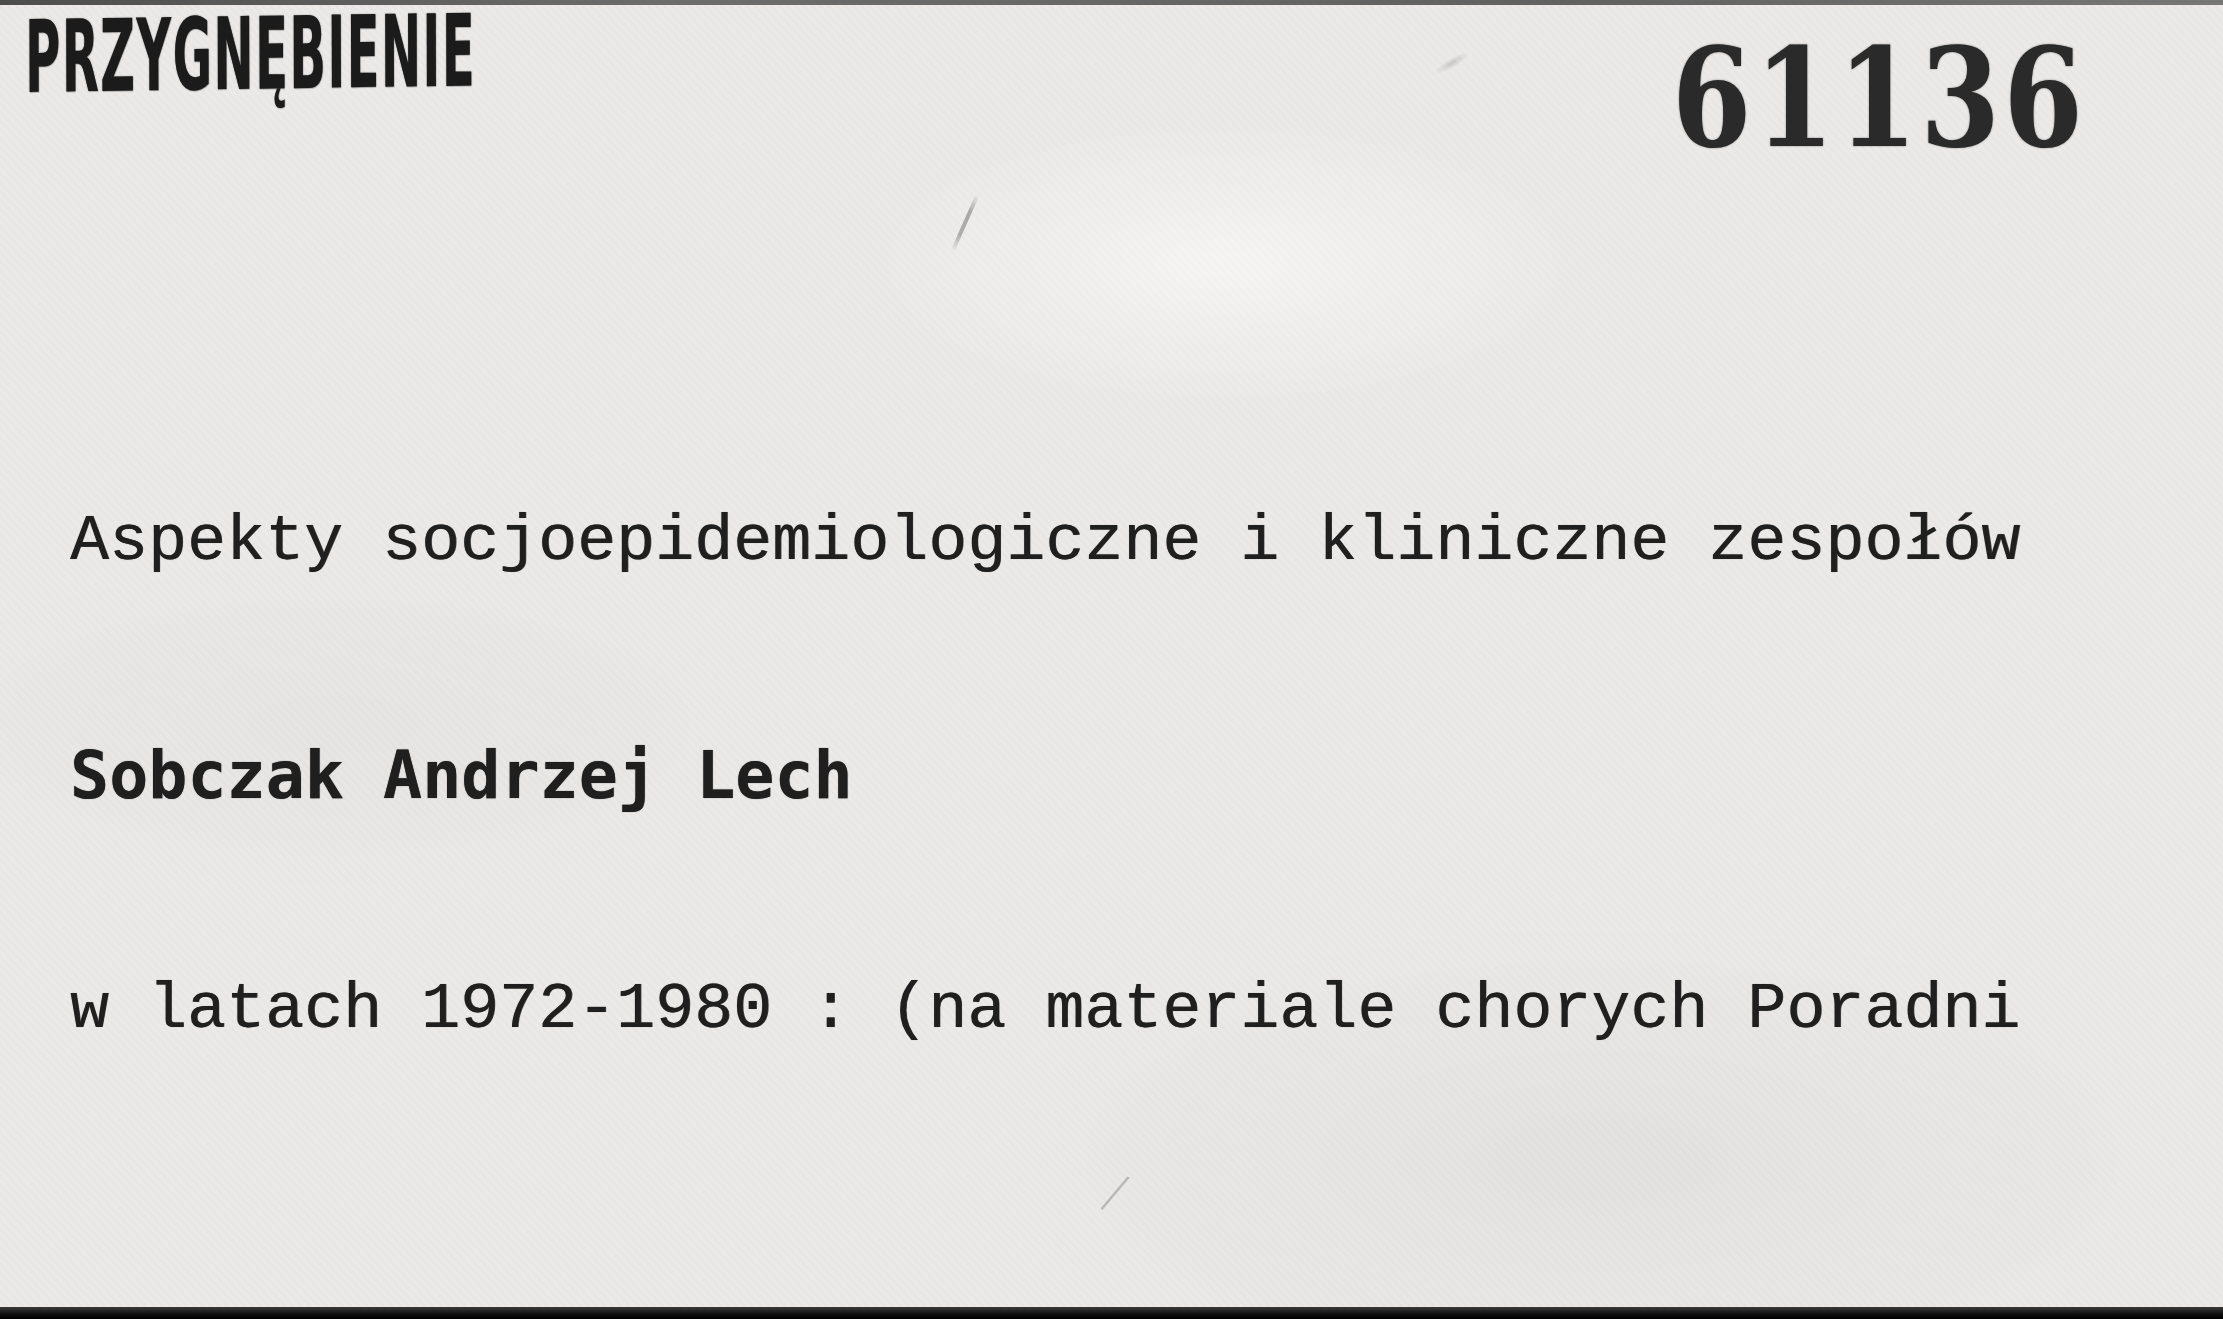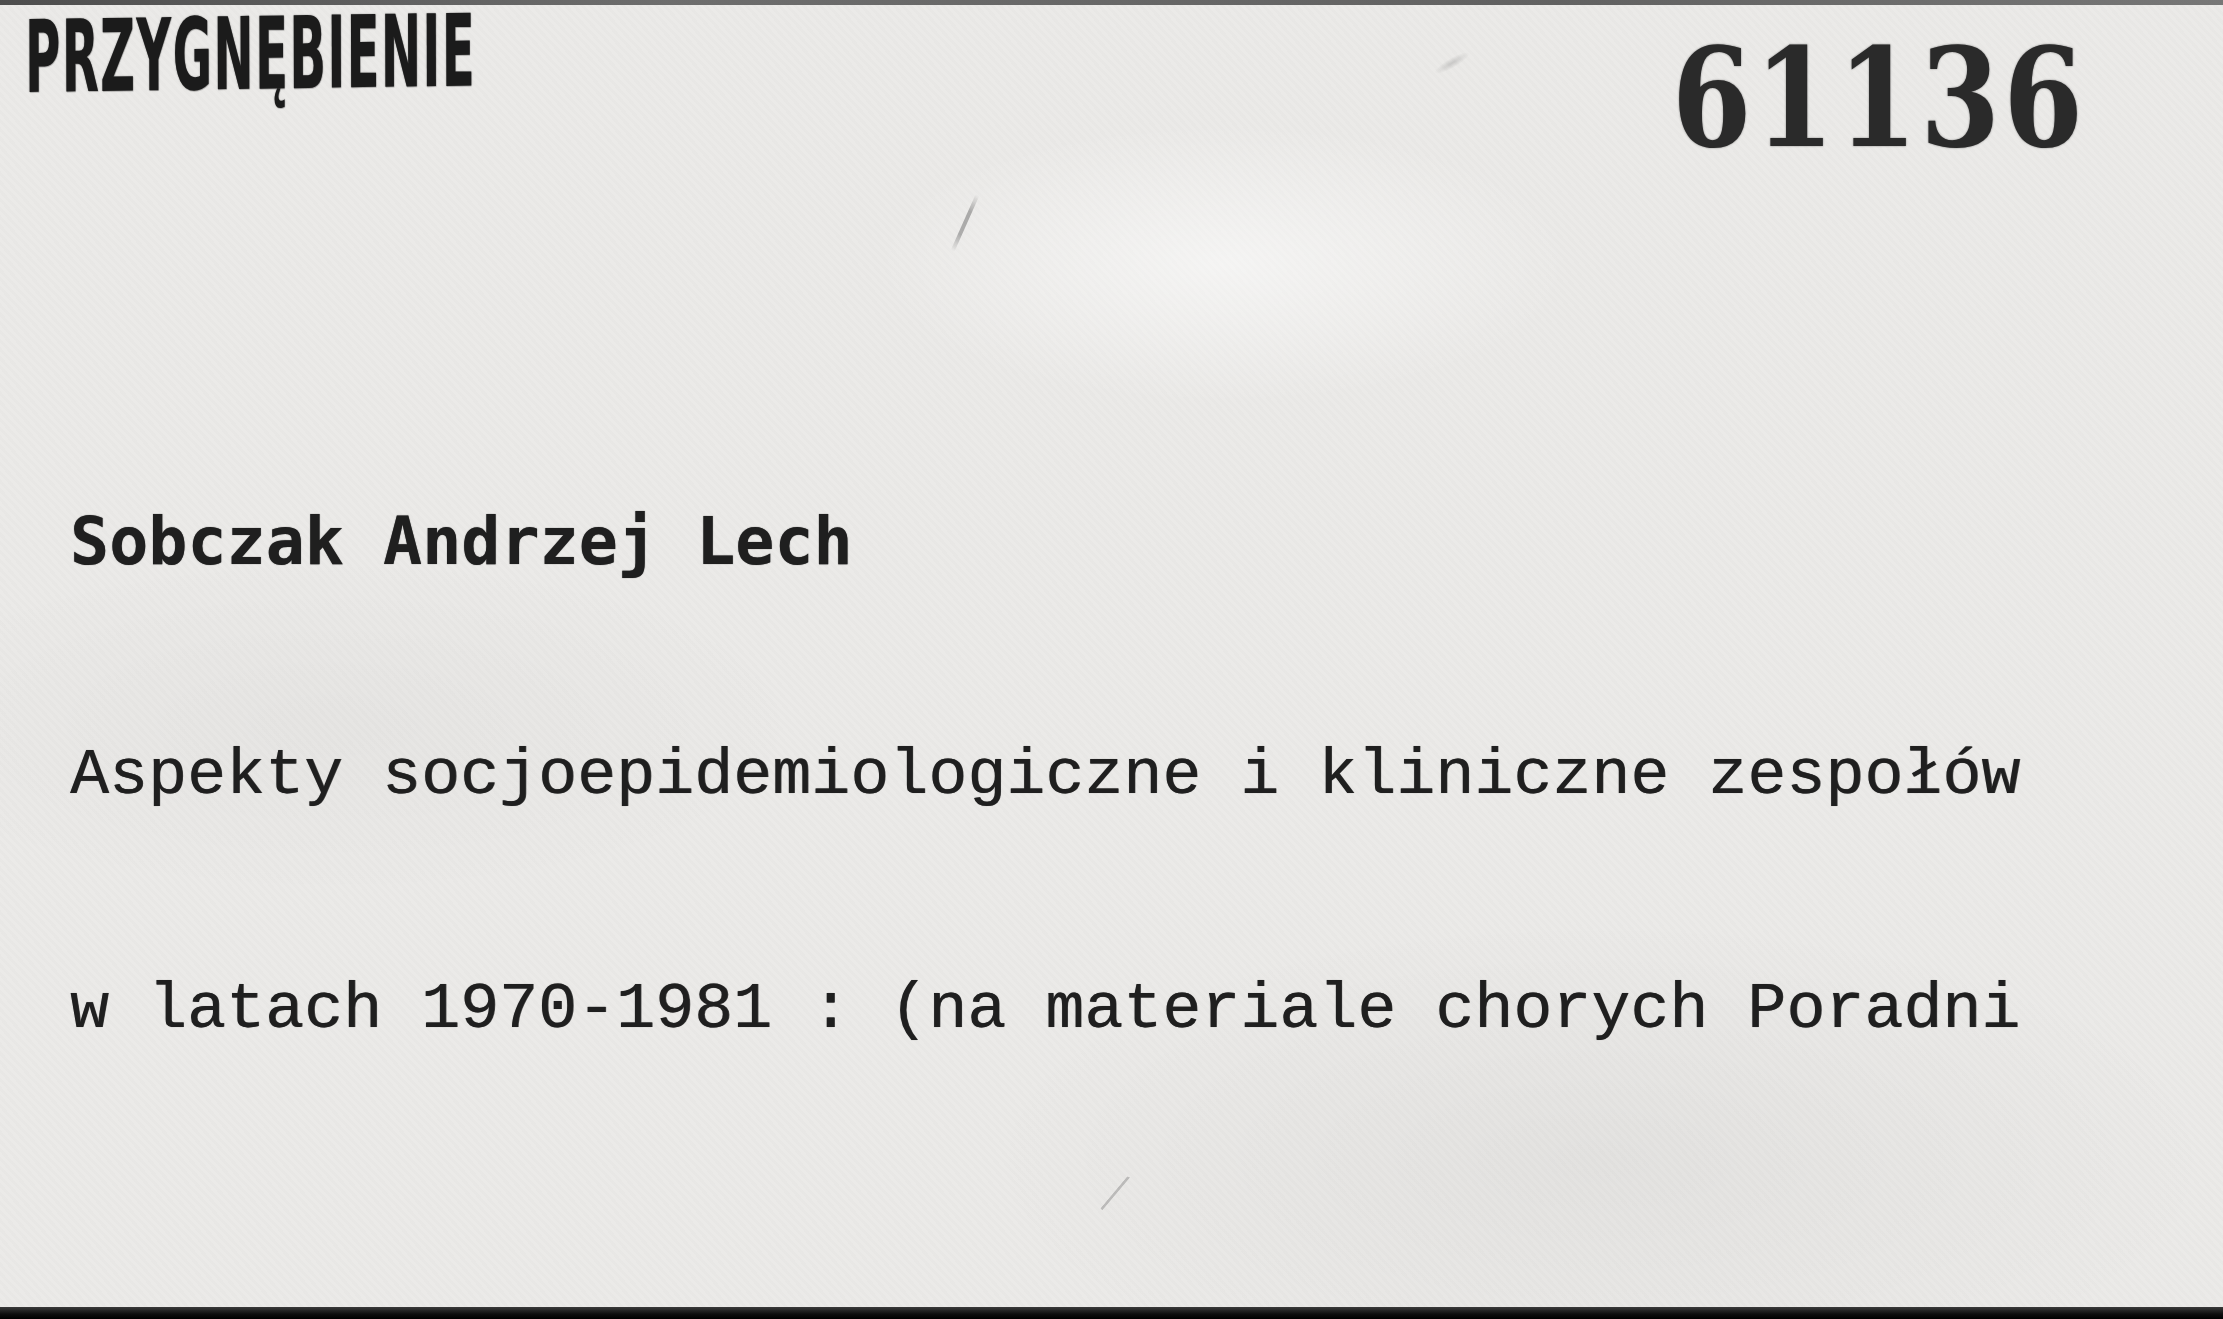--- a/index.html
+++ b/index.html
@@ -82,23 +82,23 @@
 </head>
 <body>
 
 <div class="scan-edge top"></div>
 
 <div class="heading">PRZYGNĘBIENIE</div>
 
 <div class="stamp">61136</div>
 
 <div class="entry">
+  <div class="line">Aspekty socjoepidemiologiczne i kliniczne zespołów</div>
   <div class="line author">Sobczak Andrzej Lech</div>
-  <div class="line">Aspekty socjoepidemiologiczne i kliniczne zespołów</div>
-  <div class="line">w latach 1970-1981 : (na materiale chorych Poradni</div>
+  <div class="line">w latach 1972-1980 : (na materiale chorych Poradni</div>
   
   
   
   
   
 </div>
 
 <div class="pencil-mark mark-slash"></div>
 <div class="pencil-mark mark-smudge-top"></div>
 <div class="pencil-mark mark-caret"></div>

